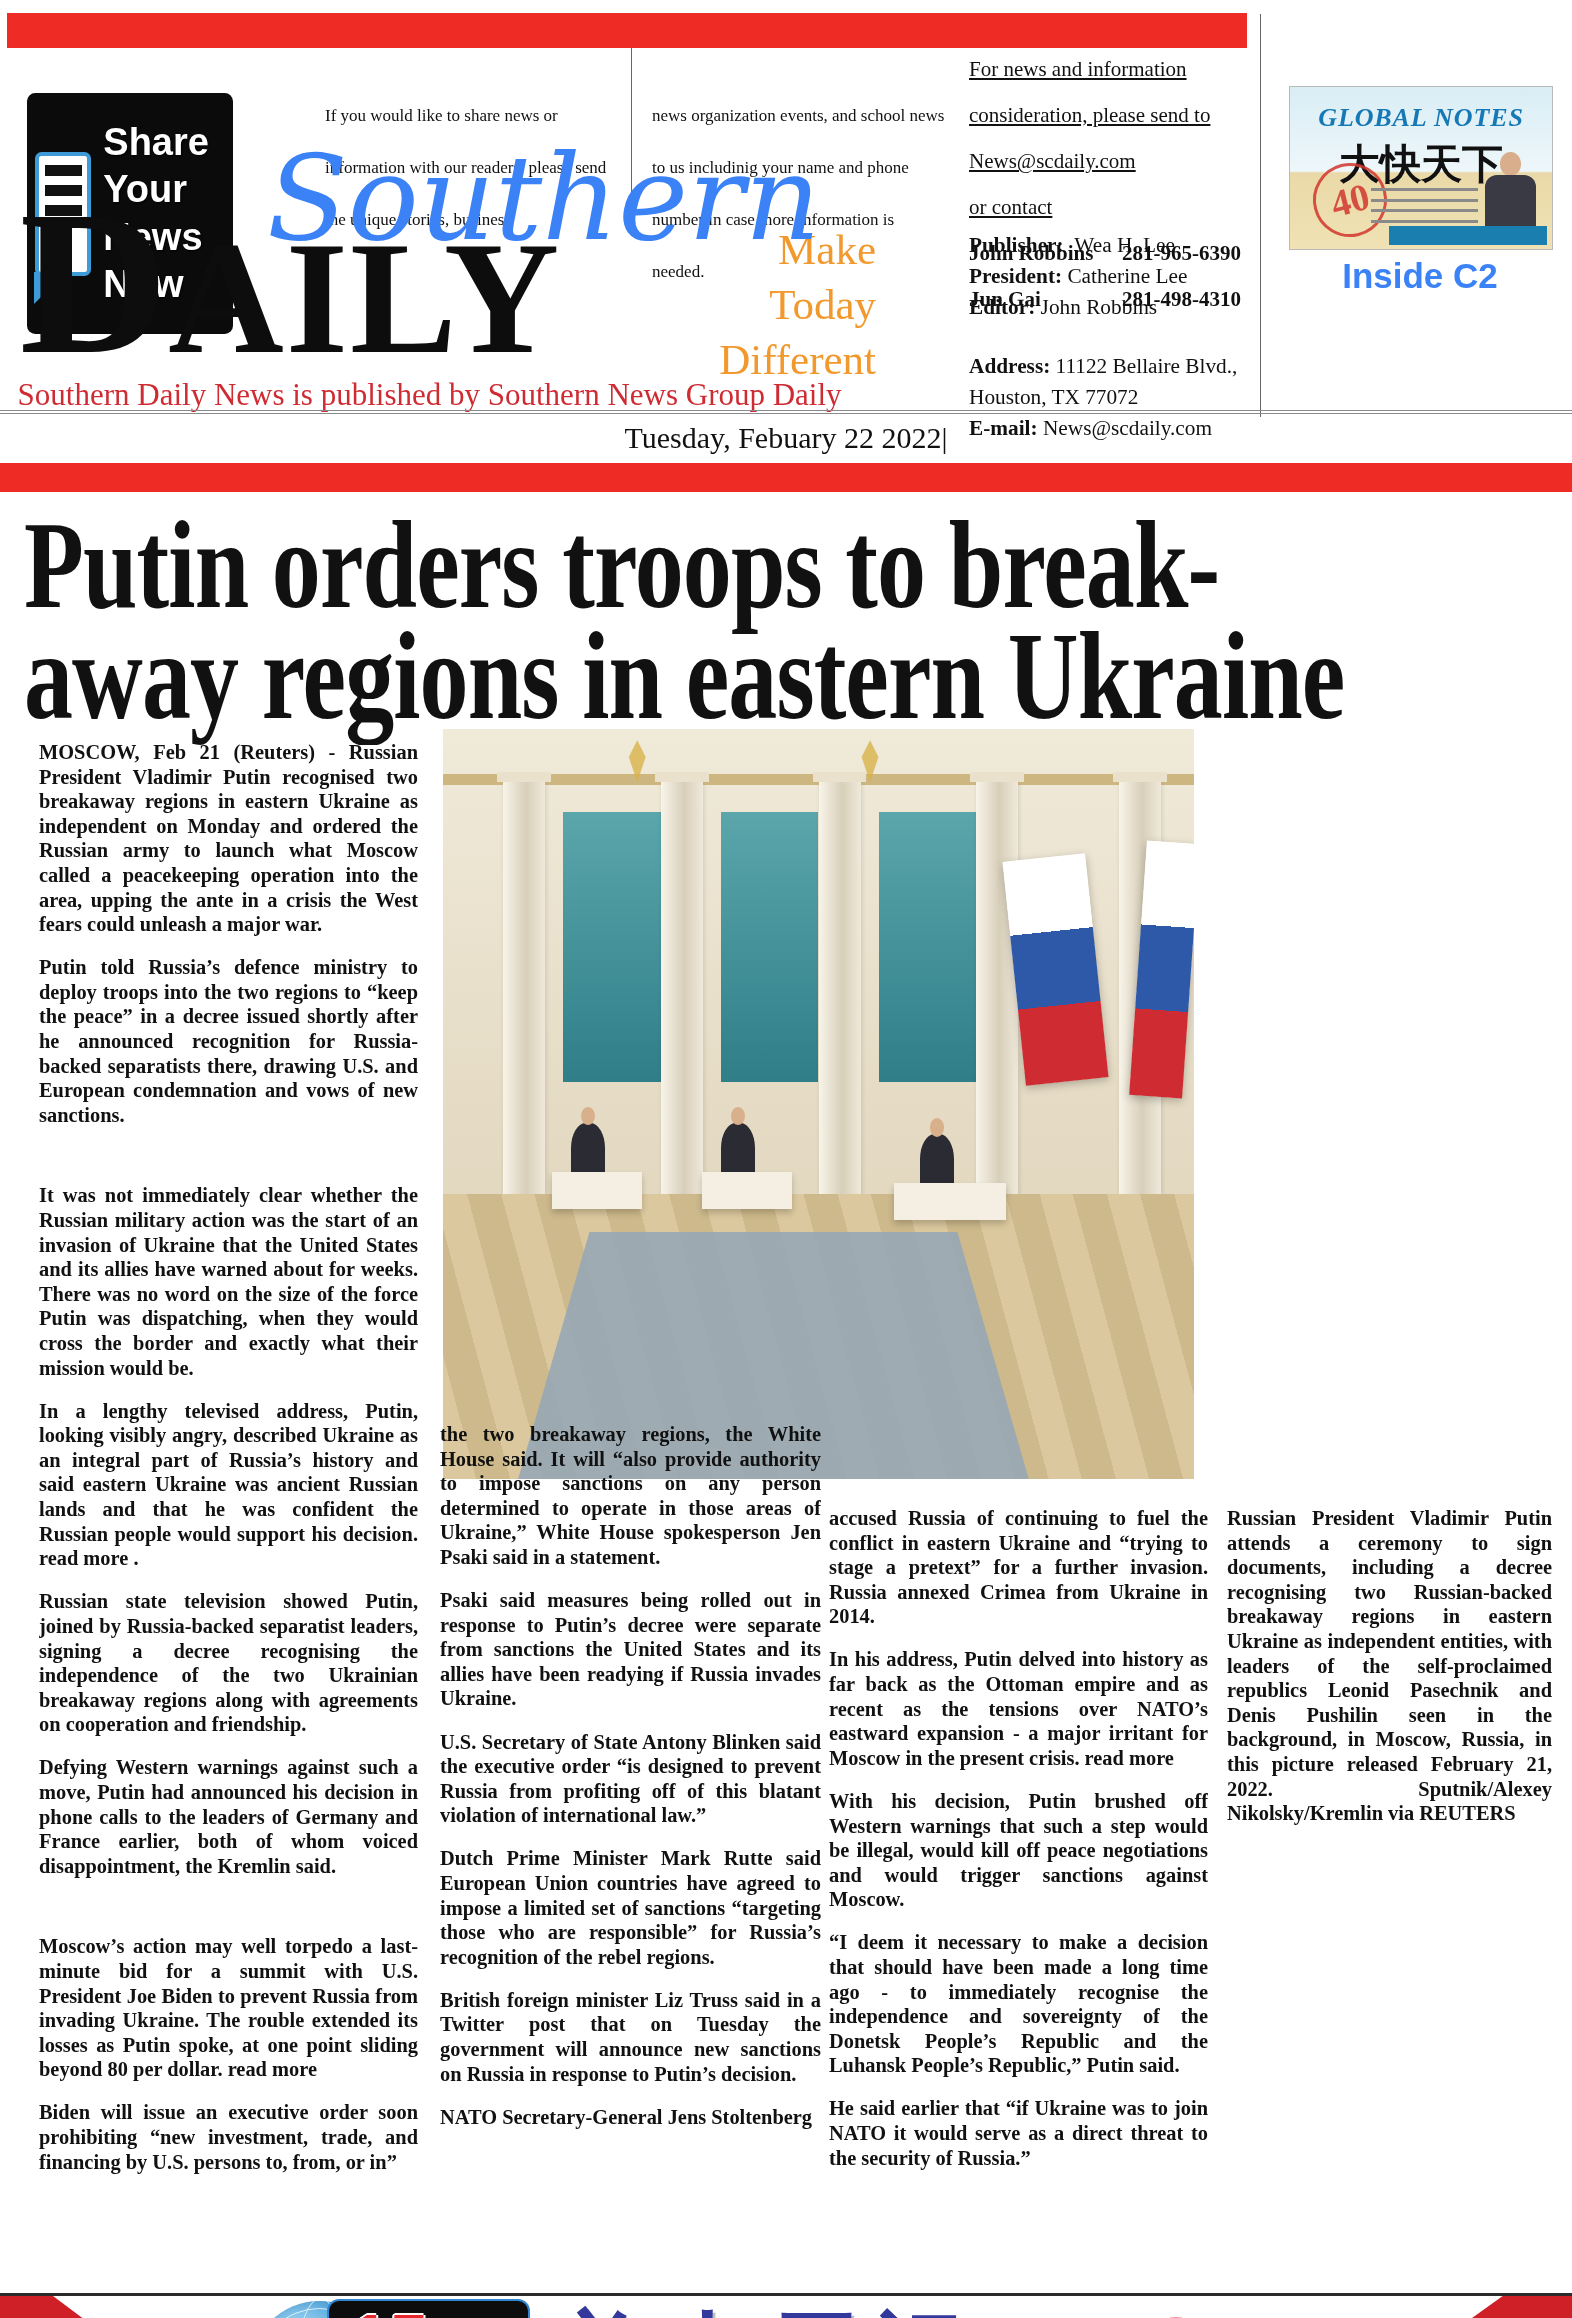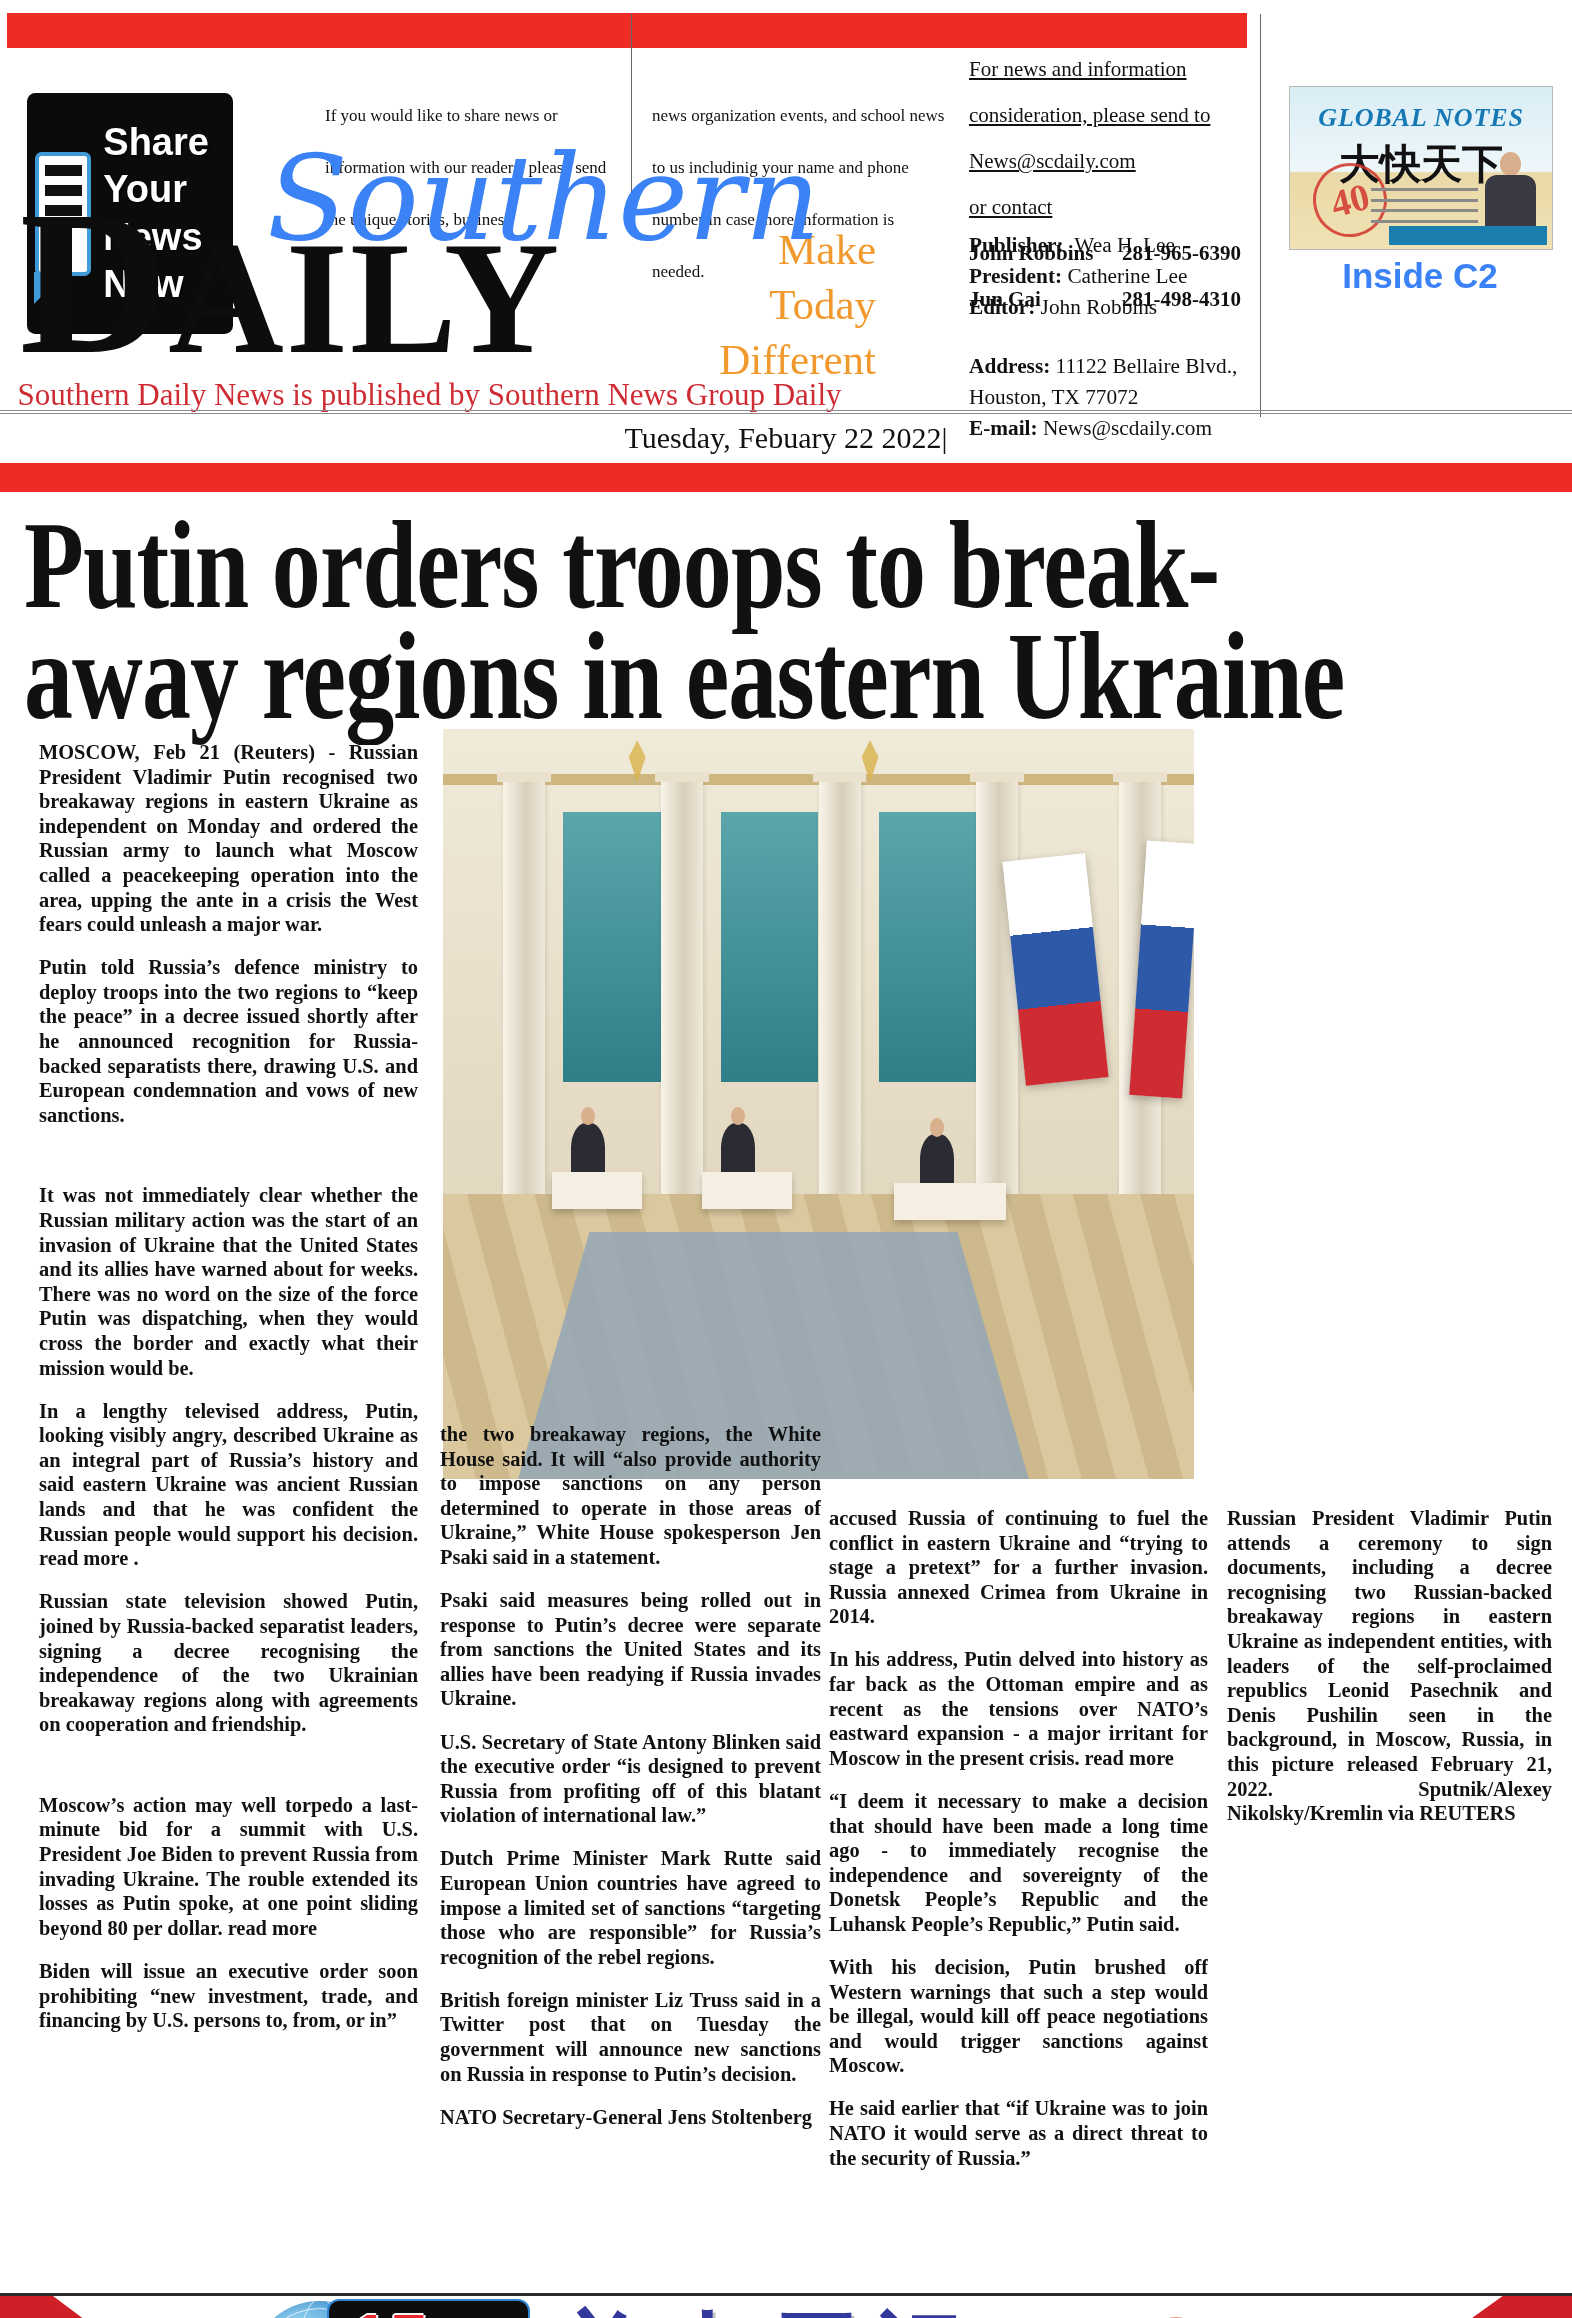--- a/index.html
+++ b/index.html
@@ -222,36 +222,37 @@
     <div class="ph-fig" style="left:63.5%;top:54%;"></div>
     <div class="ph-desk" style="left:60%;top:60.5%;width:15%;"></div>
   </div>
 
   <div class="abs col col1">
     <p class="para">MOSCOW, Feb 21 (Reuters) - Russian President Vladimir Putin recognised two breakaway regions in eastern Ukraine as independent on Monday and ordered the Russian army to launch what Moscow called a peacekeeping operation into the area, upping the ante in a crisis the West fears could unleash a major war.</p>
     <p class="para">Putin told Russia’s defence ministry to deploy troops into the two regions to “keep the peace” in a decree issued shortly after he announced recognition for Russia-backed separatists there, drawing U.S. and European condemnation and vows of new sanctions.</p>
     <p class="para gap-lg">It was not immediately clear whether the Russian military action was the start of an invasion of Ukraine that the United States and its allies have warned about for weeks. There was no word on the size of the force Putin was dispatching, when they would cross the border and exactly what their mission would be.</p>
     <p class="para">In a lengthy televised address, Putin, looking visibly angry, described Ukraine as an integral part of Russia’s history and said eastern Ukraine was ancient Russian lands and that he was confident the Russian people would support his decision. read more .</p>
     <p class="para">Russian state television showed Putin, joined by Russia-backed separatist leaders, signing a decree recognising the independence of the two Ukrainian breakaway regions along with agreements on cooperation and friendship.</p>
+    <p class="para">Defying Western warnings against such a move, Putin had announced his decision in phone calls to the leaders of Germany and France earlier, both of whom voiced disappointment, the Kremlin said.</p>
     <p class="para gap-lg">Moscow’s action may well torpedo a last-minute bid for a summit with U.S. President Joe Biden to prevent Russia from invading Ukraine. The rouble extended its losses as Putin spoke, at one point sliding beyond 80 per dollar. read more</p>
     <p class="para">Biden will issue an executive order soon prohibiting “new investment, trade, and financing by U.S. persons to, from, or in”</p>
   </div>
   <div class="abs col col2">
     <p class="para">the two breakaway regions, the White House said. It will “also provide authority to impose sanctions on any person determined to operate in those areas of Ukraine,” White House spokesperson Jen Psaki said in a statement.</p>
     <p class="para">Psaki said measures being rolled out in response to Putin’s decree were separate from sanctions the United States and its allies have been readying if Russia invades Ukraine.</p>
     <p class="para">U.S. Secretary of State Antony Blinken said the executive order “is designed to prevent Russia from profiting off of this blatant violation of international law.”</p>
     <p class="para">Dutch Prime Minister Mark Rutte said European Union countries have agreed to impose a limited set of sanctions “targeting those who are responsible” for Russia’s recognition of the rebel regions.</p>
     <p class="para">British foreign minister Liz Truss said in a Twitter post that on Tuesday the government will announce new sanctions on Russia in response to Putin’s decision.</p>
     <p class="para">NATO Secretary-General Jens Stoltenberg</p>
   </div>
   <div class="abs col col3">
     <p class="para">accused Russia of continuing to fuel the conflict in eastern Ukraine and “trying to stage a pretext” for a further invasion. Russia annexed Crimea from Ukraine in 2014.</p>
     <p class="para">In his address, Putin delved into history as far back as the Ottoman empire and as recent as the tensions over NATO’s eastward expansion - a major irritant for Moscow in the present crisis. read more</p>
+    <p class="para">With his decision, Putin brushed off Western warnings that such a step would be illegal, would kill off peace negotiations and would trigger sanctions against Moscow.</p>
     <p class="para">“I deem it necessary to make a decision that should have been made a long time ago - to immediately recognise the independence and sovereignty of the Donetsk People’s Republic and the Luhansk People’s Republic,” Putin said.</p>
-    <p class="para">With his decision, Putin brushed off Western warnings that such a step would be illegal, would kill off peace negotiations and would trigger sanctions against Moscow.</p>
     <p class="para">He said earlier that “if Ukraine was to join NATO it would serve as a direct threat to the security of Russia.”</p>
   </div>
   <div class="abs col col4">
     <p class="para">Russian President Vladimir Putin attends a ceremony to sign documents, including a decree recognising two Russian-backed breakaway regions in eastern Ukraine as independent entities, with leaders of the self-proclaimed republics Leonid Pasechnik and Denis Pushilin seen in the background, in Moscow, Russia, in this picture released February 21, 2022. Sputnik/Alexey Nikolsky/Kremlin via REUTERS</p>
   </div>
 
   <div class="abs rule-tv"></div>
 
   <div class="abs tvband">
     <div class="wedge-l"></div>

